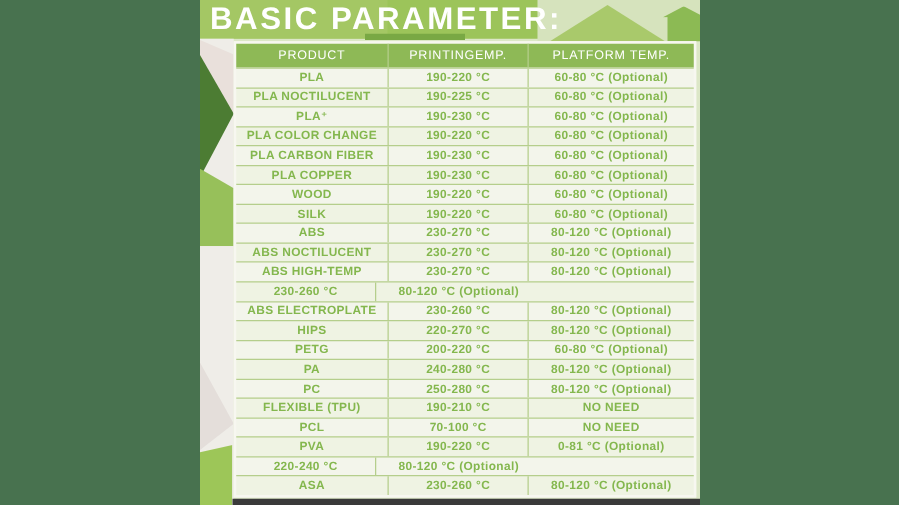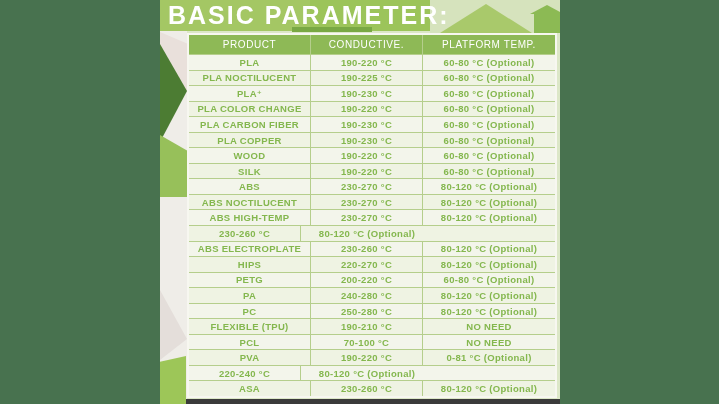--- a/index.html
+++ b/index.html
@@ -75,21 +75,21 @@
     <div class="shape-pink"></div>
     <div class="shape-darktri"></div>
     <div class="shape-midgreen"></div>
     <div class="shape-graytri"></div>
     <div class="shape-brightsq"></div>
     <div class="bottom-strip"></div>
 
     <div class="ptable">
       <div class="thead">
         <div class="tcell c0">PRODUCT</div>
-        <div class="tcell c1">CONDUCTIVE.</div>
+        <div class="tcell c1">PRINTINGEMP.</div>
         <div class="tcell c2">PLATFORM TEMP.</div>
       </div>
       <div class="tbody">
           <div class="trow">
             <div class="tcell c0">PLA</div>
             <div class="tcell c1">190-220 °C</div>
             <div class="tcell c2">60-80 °C (Optional)</div>
           </div>
           <div class="trow">
             <div class="tcell c0">PLA NOCTILUCENT</div>

